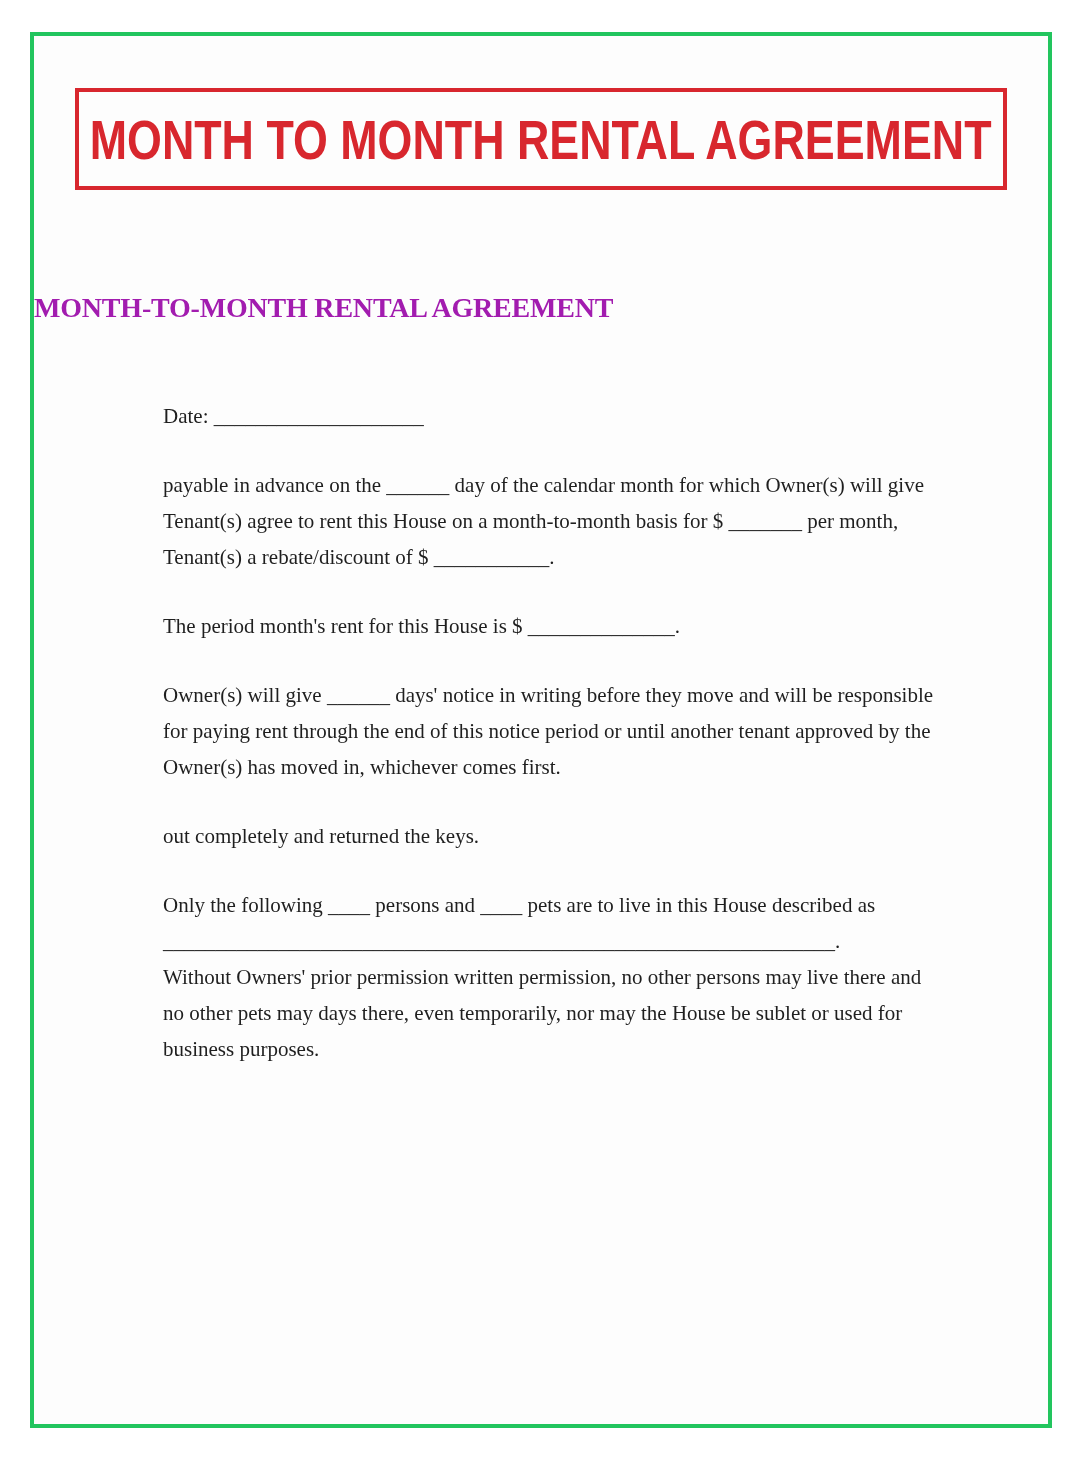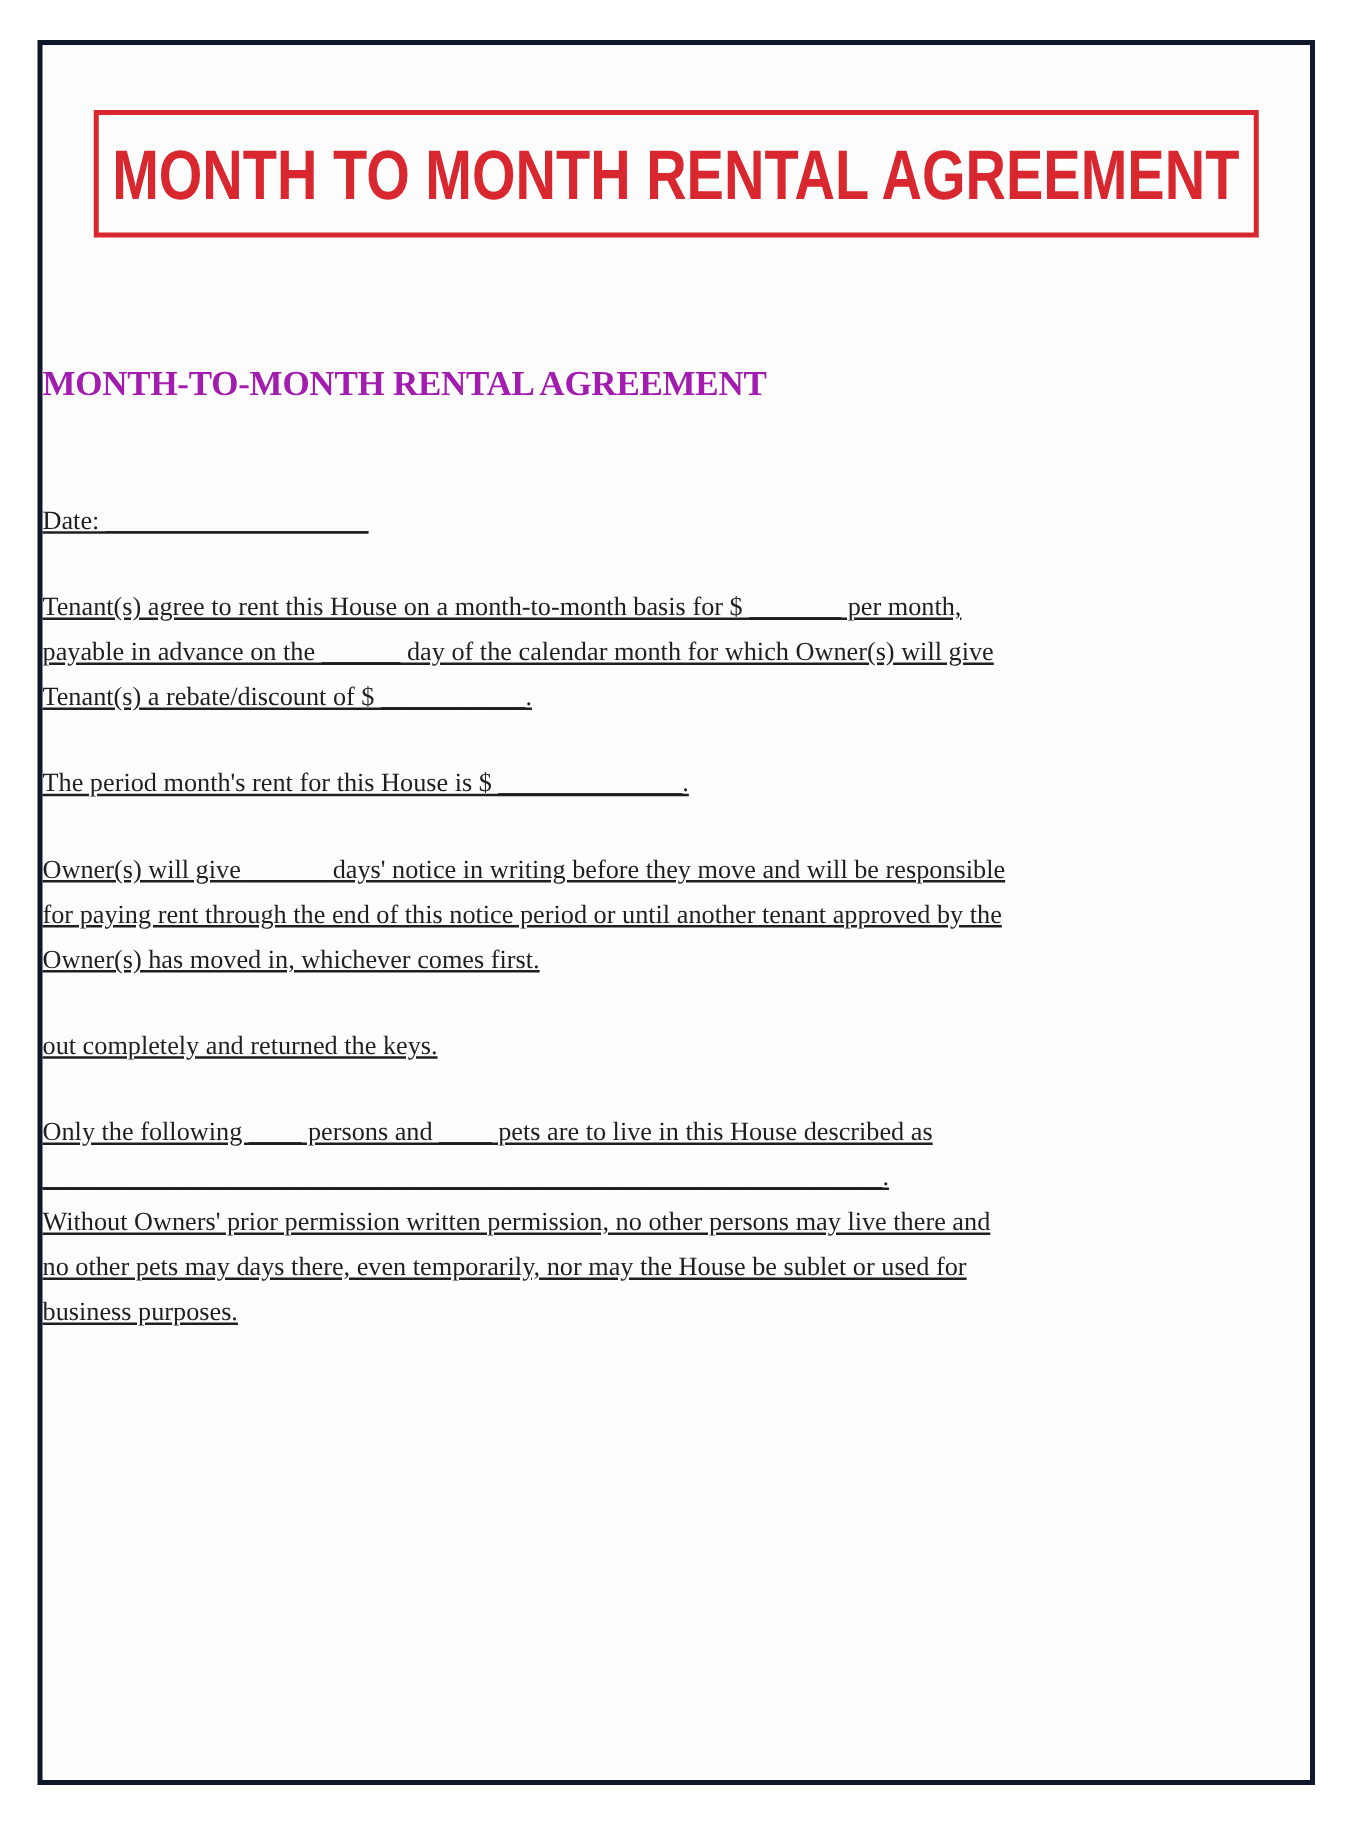--- a/index.html
+++ b/index.html
@@ -7,21 +7,21 @@
     position: relative;
     width: 1080px;
     height: 1466px;
     background: #ffffff;
     font-family: "Liberation Serif", serif;
     overflow: hidden;
   }
   .frame {
     position: absolute;
     left: 30px; top: 32px; right: 28px; bottom: 38px;
-    border: 4px solid #0f172a;
+    border: 4px solid #22c55e;
     background: #fdfdfd;
     box-sizing: border-box;
   }
   .banner {
     margin: 52px auto 0 auto;
     width: 932px;
     height: 102px;
     border: 4px solid #d8272e;
     box-sizing: border-box;
     display: flex;
@@ -43,25 +43,25 @@
     margin-top: 100px;
     text-align: left;
     font-weight: bold;
     font-size: 28px;
     letter-spacing: -0.2px;
     color: #a21caf;
     line-height: 36px;
     white-space: nowrap;
   }
   .content {
+    padding-left: 129px;
     padding-right: 20px;
     color: #1f1f1f;
     font-size: 21px;
     line-height: 36px;
-    text-decoration: underline;
   }
   .para { margin: 33px 0 0 0; }
   .para.p-date { margin-top: 72px; }
   .text-line { white-space: nowrap; }
 </style>
 </head>
 <body>
 
 <div class="page">
   <div class="frame">
@@ -73,22 +73,22 @@
     <div class="doc-title">MONTH-TO-MONTH RENTAL AGREEMENT</div>
 
     <div class="content">
 
       <div class="para p-date">
         <div class="text-line">Date: ____________________</div>
       </div>
 
 
       <div class="para">
+        <div class="text-line">payable in advance on the ______ day of the calendar month for which Owner(s) will give</div>
         <div class="text-line">Tenant(s) agree to rent this House on a month-to-month basis for $ _______ per month,</div>
-        <div class="text-line">payable in advance on the ______ day of the calendar month for which Owner(s) will give</div>
         <div class="text-line">Tenant(s) a rebate/discount of $ ___________.</div>
       </div>
 
       <div class="para">
         <div class="text-line">The period month's rent for this House is $ ______________.</div>
       </div>
 
 
       <div class="para">
         <div class="text-line">Owner(s) will give ______ days' notice in writing before they move and will be responsible</div>

